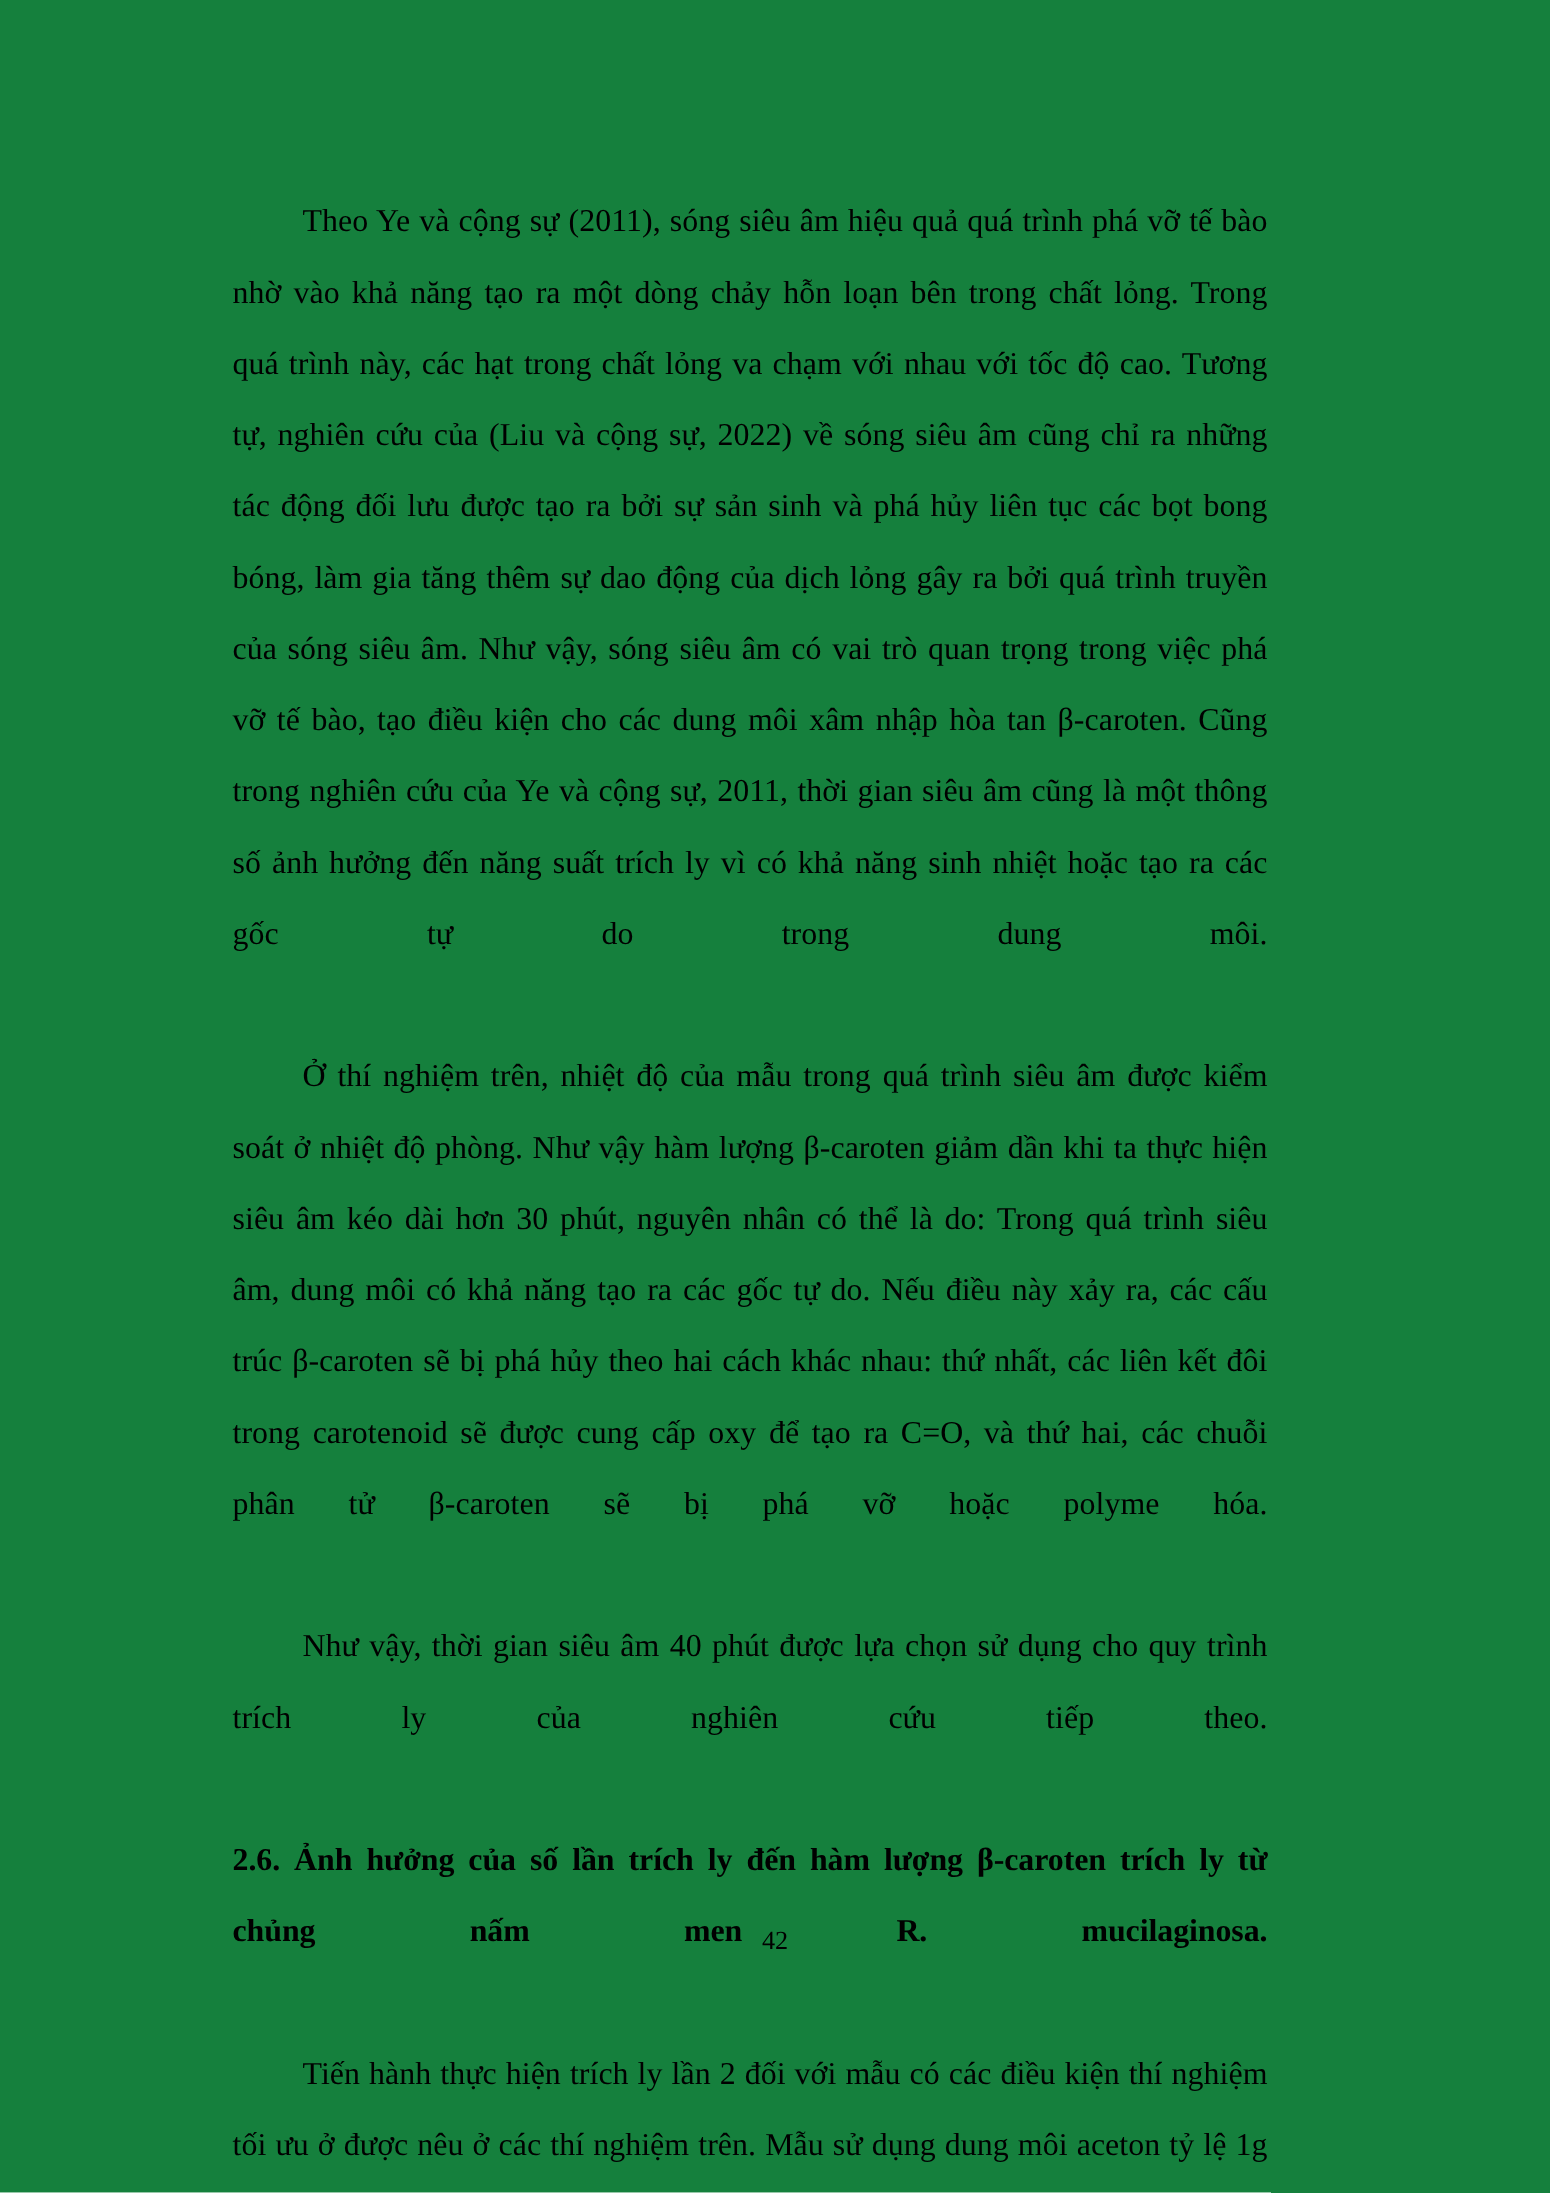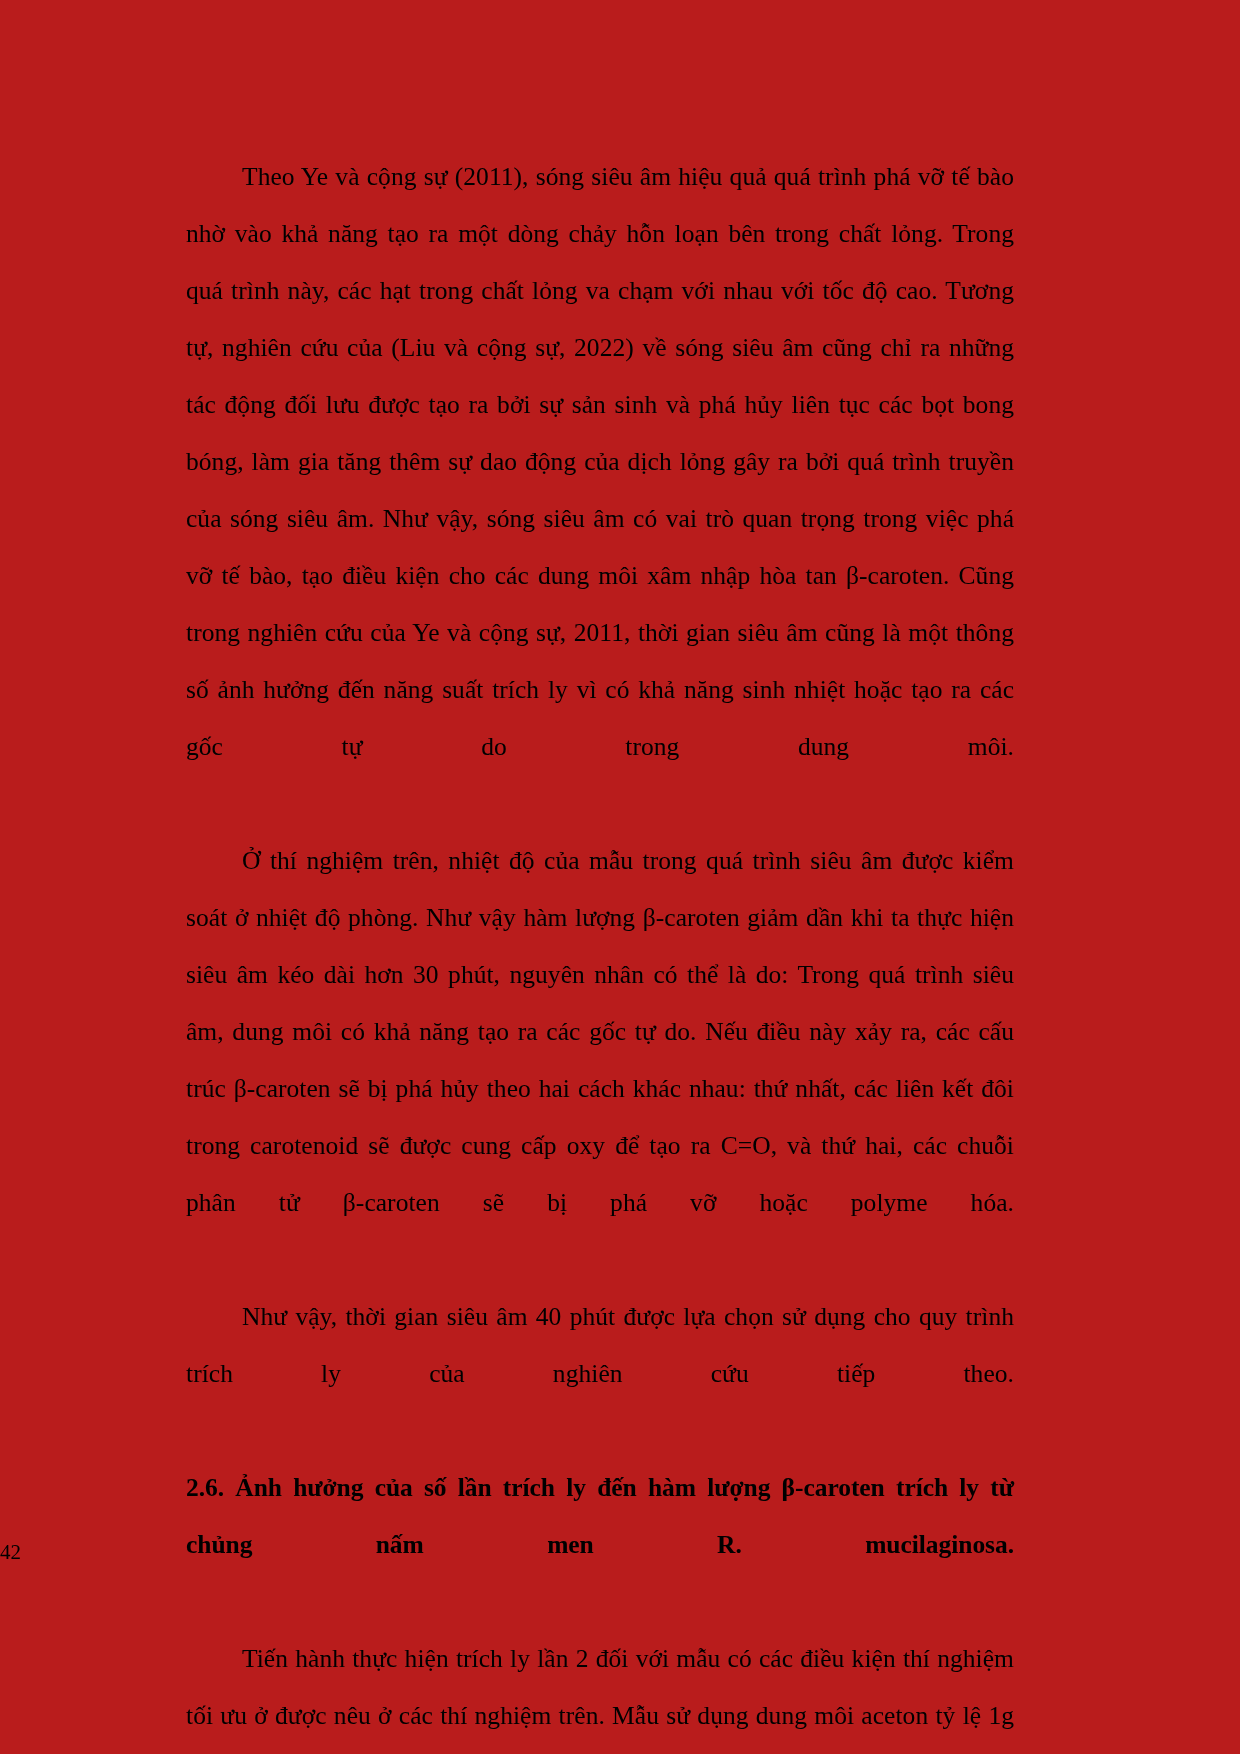--- a/index.html
+++ b/index.html
@@ -14,21 +14,21 @@
     font-family: "Liberation Serif", "DejaVu Serif", serif;
     color: #000000;
     overflow: hidden;
   }
 
   #page {
     position: absolute;
     left: 0; top: 0;
     width: 1240px;
     height: 1754px;
-    background: #b91c1c;
+    background: #15803d;
   }
 
   #content {
     position: absolute;
     left: 186px;
     top: 148px;
     width: 828px;
   }
 
   p.body-para {
@@ -54,21 +54,21 @@
 
   h2.section-heading .species {
     font-weight: bold;
   }
 
   #page-number {
     position: absolute;
     left: 0;
     top: 1540px;
     width: 1240px;
-    text-align: left;
+    text-align: center;
     font-size: 21px;
     font-family: "Liberation Serif", "DejaVu Serif", serif;
     color: #000000;
   }
 
   
   p.body-para::after,
   h2.section-heading::after {
     content: "";
     display: inline-block;

